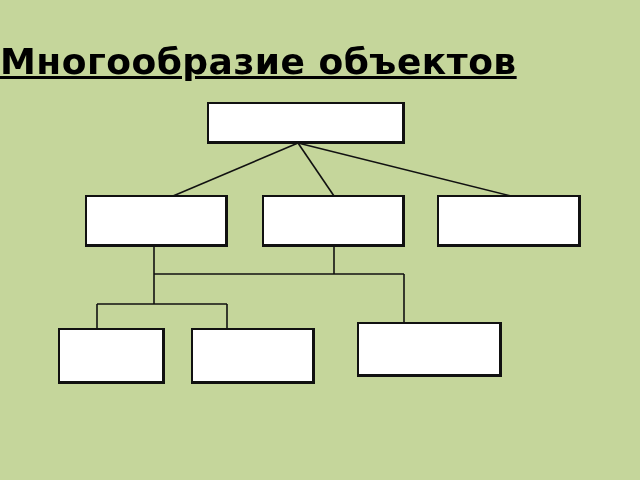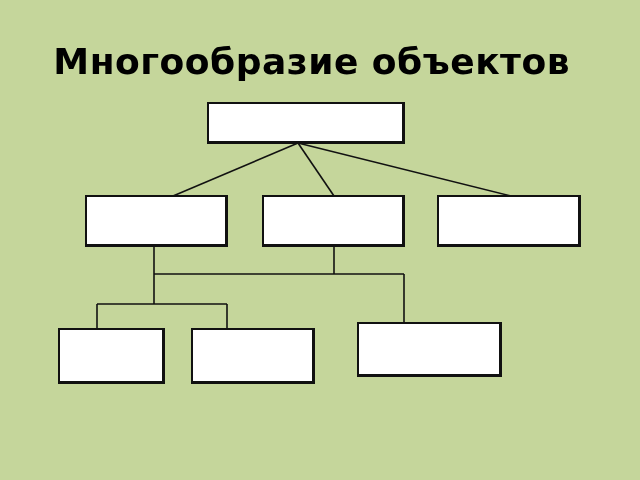--- a/index.html
+++ b/index.html
@@ -12,27 +12,28 @@
       position: relative;
       overflow: hidden;
       background: #C5D69B;
       font-family: "DejaVu Sans", sans-serif;
     }
     .title {
       position: absolute;
       left: 0;
       top: 38px;
       width: 570px;
-      text-align: right;
+      text-align: left;
       font-family: "DejaVu Sans", sans-serif;
       font-weight: bold;
       font-size: 36px;
       line-height: 48px;
       color: #000;
       letter-spacing: 0.5px;
+      text-decoration: underline;
     }
     .box {
       position: absolute;
       box-sizing: border-box;
       background: #FFFFFF;
       border: 2px solid #111;
       border-right-width: 3px;
       border-bottom-width: 3px;
       display: flex;
       align-items: center;

